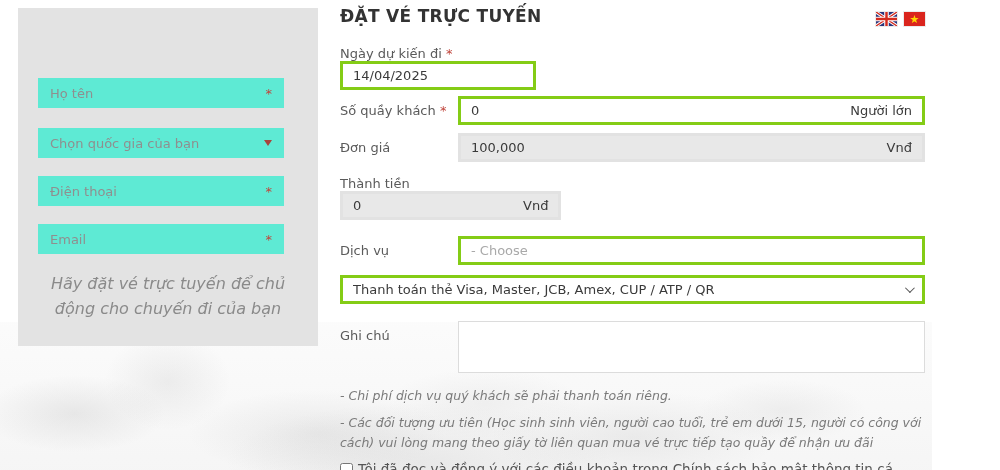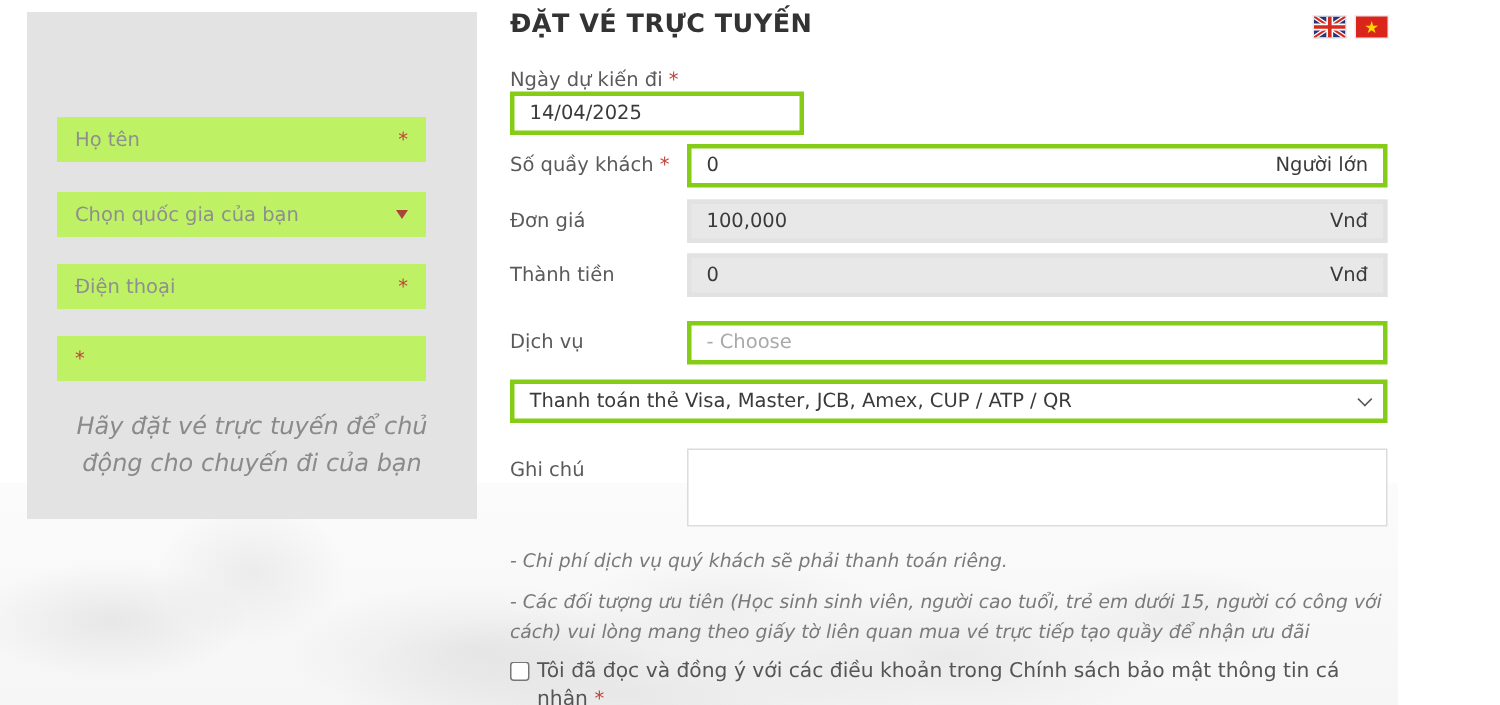--- a/index.html
+++ b/index.html
@@ -20,40 +20,40 @@
       radial-gradient(ellipse 120px 45px at 84% 60%, rgba(125,125,125,0.09), transparent 70%),
       radial-gradient(ellipse 260px 80px at 45% 95%, rgba(110,110,110,0.10), transparent 75%),
       linear-gradient(180deg, rgba(160,160,160,0.04), rgba(150,150,150,0.09));
   }
   
   .sidebar {
     position:absolute; left:18px; top:8px; width:300px; height:338px;
     background:#e3e3e3;
   }
   .sb-field {
-    position:absolute; left:20px; width:246px; height:30px; background:#bef264;
+    position:absolute; left:20px; width:246px; height:30px; background:#5eead4;
     display:flex; align-items:center; padding:0 12px; cursor:text;
   }
   .sb-field input {
     flex:1; border:none; outline:none; background:transparent;
     font:13px "DejaVu Sans","Liberation Sans",sans-serif; color:#444; min-width:0;
   }
   .sb-field input::placeholder { color:#8f8f8f; opacity:1; }
   .req { color:#c0453c; font-size:13px; line-height:1; }
   .sb-select-arrow {
     width:0; height:0; border-left:4px solid transparent; border-right:4px solid transparent;
     border-top:6px solid #a8443c;
   }
   .sb-tagline {
     position:absolute; top:264px; left:25px; width:250px; text-align:center;
     font-style:italic; font-size:16px; color:#8a8a8a; line-height:1.55;
   }
   
   .main { position:absolute; left:340px; top:6px; width:585px; }
-  .main-header { display:flex; justify-content:space-between; align-items:center; margin-bottom:13px; }
+  .main-header { display:flex; justify-content:space-between; align-items:flex-end; margin-bottom:13px; }
   .title { font-size:17px; font-weight:bold; color:#333; letter-spacing:0.3px; }
   .flags { display:flex; gap:7px; margin-top:4px; }
   .flag { width:21px; height:14px; display:block; cursor:pointer; box-shadow:0 0 0 1px rgba(0,0,0,0.08); }
   .flag-vn { background:#da251d; color:#ffd600; display:flex; align-items:center; justify-content:center; font-size:11px; line-height:1; }
   .frow { display:flex; align-items:flex-start; }
   .flabel { width:118px; flex-shrink:0; font-size:13px; color:#5a5a5a; padding-top:7px; }
   .fcontrol { flex:1; min-width:0; }
   .ibox {
     display:flex; align-items:center; height:29px; background:#fff;
     border:3px solid #84cc16; padding:0 10px;
@@ -69,21 +69,21 @@
   .selbox .sel-text { font-size:13px; color:#3a3a3a; overflow:hidden; white-space:nowrap; }
   .chev {
     width:7px; height:7px; border-right:1.6px solid #555; border-bottom:1.6px solid #555;
     transform:rotate(45deg) translateY(-2px); flex-shrink:0; margin-left:8px;
   }
   .notebox {
     width:100%; height:52px; border:1px solid #dcdcdc; background:#fff; resize:none;
     font:13px "DejaVu Sans","Liberation Sans",sans-serif; color:#3a3a3a; padding:5px 10px; display:block;
   }
   .mb6{margin-bottom:6px;flex-direction:column;} .mb8{margin-bottom:8px;} .mb7{margin-bottom:7px;}
-  .mb16{margin-bottom:16px;} .mb10{margin-bottom:10px;} .mb17{margin-bottom:17px;} .mb13{margin-bottom:13px;}
+  .mb16{margin-bottom:16px;flex-direction:column;} .mb10{margin-bottom:10px;} .mb17{margin-bottom:17px;} .mb13{margin-bottom:13px;}
   .notes { position:relative; }
   .note { font-size:12.5px; font-style:italic; color:#7a7a7a; line-height:1.55; margin-bottom:8px; }
   .consent { display:flex; align-items:flex-start; margin-top:6px; position:relative; }
   .consent input[type=checkbox] {
     width:13px; height:13px; margin:3px 5px 0 0; accent-color:#fff; cursor:pointer;
   }
   .consent-label { font-size:13.5px; color:#555; line-height:1.4; }
 </style>
 </head>
 <body>
@@ -103,20 +103,21 @@
       <input type="text" readonly="" style="cursor: pointer;" placeholder="Chọn quốc gia của bạn">
       <span class="sb-select-arrow"></span>
     </div>
 
     <div class="sb-field" style="top:168px;">
       <input type="text" placeholder="Điện thoại" style="">
       <span class="req">*</span>
     </div>
 
     <div class="sb-field" style="top:216px;">
+      <input type="text" placeholder="Email" style="">
       <span class="req">*</span>
     </div>
 
     <div class="sb-tagline">Hãy đặt vé trực tuyến để chủ động cho chuyến đi của bạn</div>
   </div>
 
   <div class="main">
 
     <div class="main-header">
       <div class="title">ĐẶT VÉ TRỰC TUYẾN</div>

